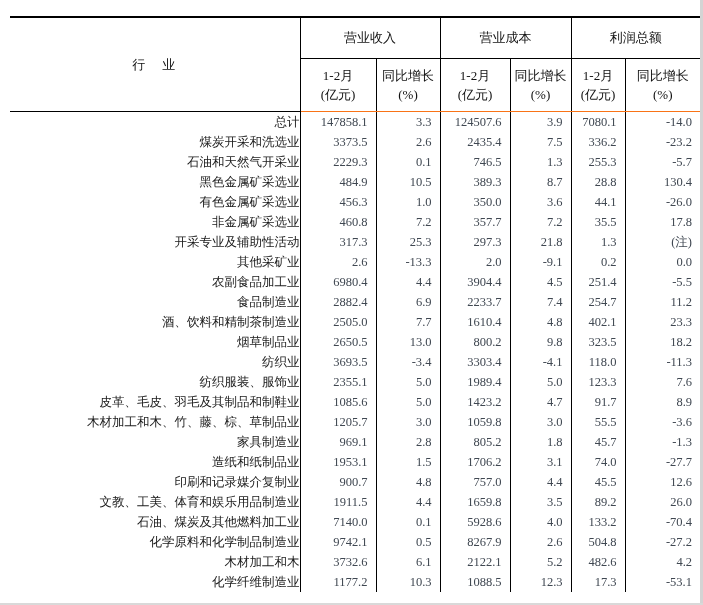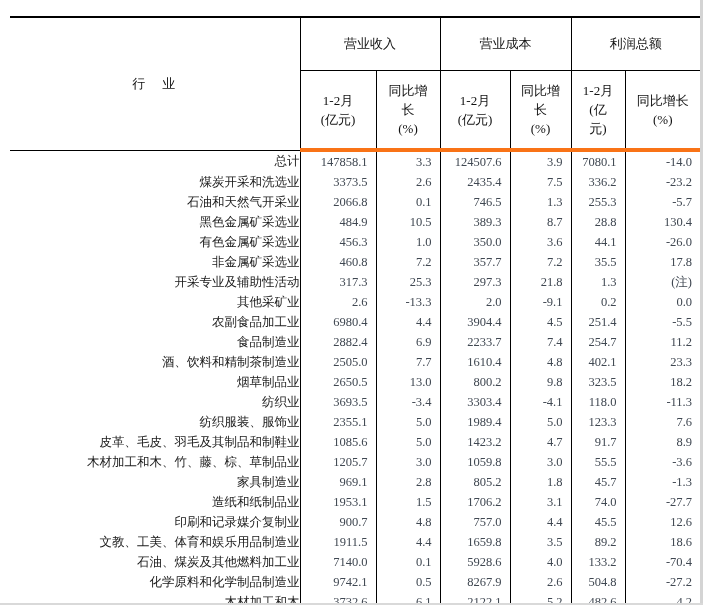--- a/index.html
+++ b/index.html
@@ -36,24 +36,24 @@
   col.c-c2 { width: 61px; }
   col.c-p1 { width: 54px; }
   col.c-p2 { width: 75px; }
 
   thead th {
     font-weight: normal;
     font-size: 13px;
     color: #111111;
     text-align: center;
     vertical-align: middle;
-    padding: 10px;
+    padding: 4px;
   }
   thead tr.grp th { height: 32px; border-bottom: 1px solid #000000; }
-  thead tr.sub th { height: 44px; border-bottom: 4px solid #f97316; line-height: 19px; }
+  thead tr.sub th { height: 44px; border-bottom: 1px solid #f97316; line-height: 19px; }
   thead th.ind-h { letter-spacing: 2px; }
 
   
   thead tr.grp th + th,
   thead tr.sub th.vline,
   tbody td + td { border-left: 1px solid #000000; }
   thead th.major, tbody td.major { border-left: 1px solid #000000; }
 
   tbody td {
     height: 20px;
@@ -140,21 +140,21 @@
           <td class="ind indent">煤炭开采和洗选业</td>
           <td class="num major">3373.5</td>
           <td class="num">2.6</td>
           <td class="num major">2435.4</td>
           <td class="num">7.5</td>
           <td class="num major">336.2</td>
           <td class="num">-23.2</td>
         </tr>
         <tr>
           <td class="ind indent">石油和天然气开采业</td>
-          <td class="num major">2066.8</td>
+          <td class="num major">2229.3</td>
           <td class="num">0.1</td>
           <td class="num major">746.5</td>
           <td class="num">1.3</td>
           <td class="num major">255.3</td>
           <td class="num">-5.7</td>
         </tr>
         <tr>
           <td class="ind indent">黑色金属矿采选业</td>
           <td class="num major">484.9</td>
           <td class="num">10.5</td>
@@ -298,21 +298,21 @@
           <td class="num major">45.5</td>
           <td class="num">12.6</td>
         </tr>
         <tr>
           <td class="ind indent">文教、工美、体育和娱乐用品制造业</td>
           <td class="num major">1911.5</td>
           <td class="num">4.4</td>
           <td class="num major">1659.8</td>
           <td class="num">3.5</td>
           <td class="num major">89.2</td>
-          <td class="num">18.6</td>
+          <td class="num">26.0</td>
         </tr>
         <tr>
           <td class="ind indent">石油、煤炭及其他燃料加工业</td>
           <td class="num major">7140.0</td>
           <td class="num">0.1</td>
           <td class="num major">5928.6</td>
           <td class="num">4.0</td>
           <td class="num major">133.2</td>
           <td class="num">-70.4</td>
         </tr>

